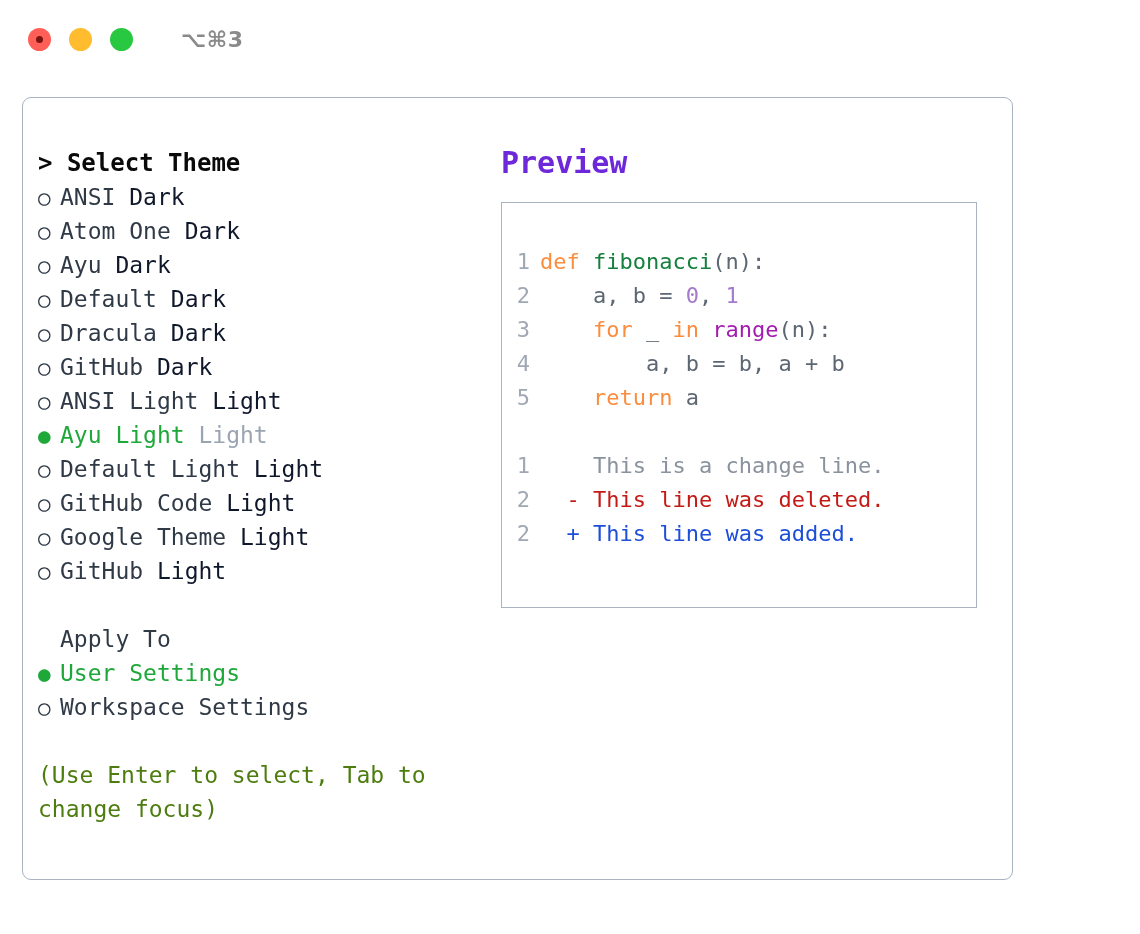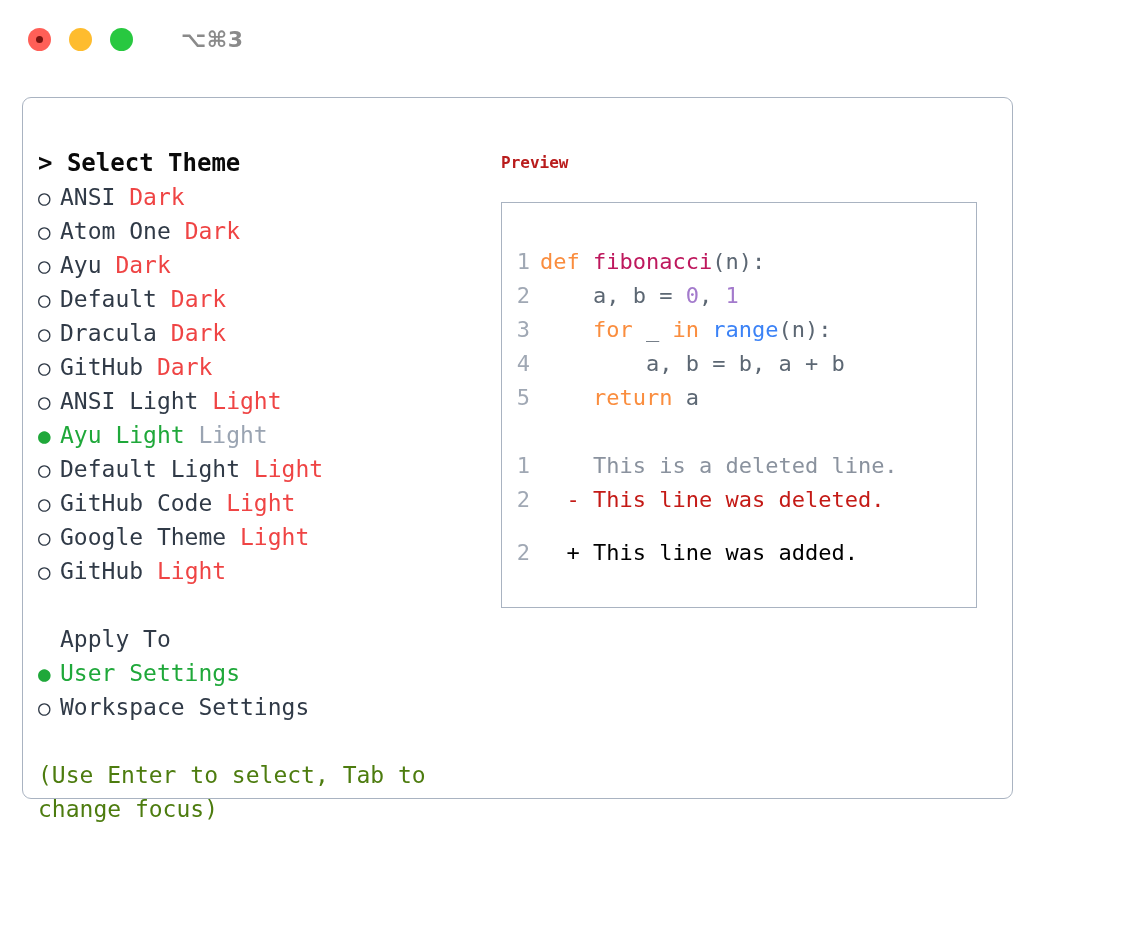--- a/index.html
+++ b/index.html
@@ -68,21 +68,21 @@
     letter-spacing: 0.5px;
     white-space: pre;
   }
 
   
   .card {
     position: absolute;
     left: 22px;
     top: 97px;
     width: 991px;
-    height: 702px;
+    height: 783px;
     box-sizing: border-box;
     border: 1.6px solid #a9b3c1;
     border-radius: 9px;
     background: #ffffff;
   }
 
   .card-inner {
     position: relative;
     width: 100%;
     height: 100%;
@@ -117,21 +117,21 @@
   }
   .opt .marker {
     display: inline-block;
     width: 22px;
     flex: 0 0 22px;
     color: #303a47;
     font-size: 21px;
     line-height: 34px;
   }
   .opt .label   { color: #303a47; }
-  .opt .tag     { color: #ef4444; }
+  .opt .tag     { color: #0f172a; }
 
   .opt.selected .marker,
   .opt.selected .label { color: #1fa83a; }
   .opt.selected .tag   { color: #9aa4b2; }
 
   .opt.plain .marker { color: transparent; }
 
   .spacer-block { height: 34px; }
 
   .hint {
@@ -144,23 +144,23 @@
   }
 
   
   .right-col {
     position: absolute;
     left: 478px;
     top: 48px;
     width: 490px;
   }
   .preview-title {
-    font-size: 16px;
+    font-size: 30px;
     font-weight: bold;
-    color: #b91c1c;
+    color: #6d28d9;
     line-height: 34px;
     white-space: pre;
   }
 
   .preview-box {
     margin-top: 22px;
     width: 476px;
     height: 406px;
     box-sizing: border-box;
     border: 1.6px solid #a9b3c1;
@@ -180,30 +180,30 @@
     flex: 0 0 38px;
     text-align: right;
     color: #a0a8b4;
     padding-right: 10px;
     box-sizing: border-box;
   }
   .codetext { white-space: pre; }
 
   
   .t-kw    { color: #fa8d3e; text-align: right; }
-  .t-fn    { color: #be185d; margin-top: 25px; }
+  .t-fn    { color: #15803d; margin-top: 25px; }
   .t-num   { color: #a37acc; }
-  .t-call  { color: #3b82f6; }
+  .t-call  { color: #a21caf; }
   .t-plain { color: #5c6773; }
 
   .gap-line { height: 34px; }
 
   .d-ctx { color: #8a929e; }
   .d-del { color: #c41a16; }
-  .d-add { color: #000000; margin-top: 19px; }
+  .d-add { color: #1d4ed8; }
 </style>
 </head>
 <body>
 
 <div class="window">
 
   <div class="titlebar">
     <div class="lights">
       <span class="light red"></span>
       <span class="light yellow"></span>
@@ -255,21 +255,21 @@
         <div class="preview-box">
           <div id="code-block">
               <div class="code-line"><span class="lineno">1</span><span class="codetext"><span class="t-kw">def </span><span class="t-fn">fibonacci</span><span class="t-plain">(n):</span></span></div>
               <div class="code-line"><span class="lineno">2</span><span class="codetext"><span class="t-plain">    a, b = </span><span class="t-num">0</span><span class="t-plain">, </span><span class="t-num">1</span></span></div>
               <div class="code-line"><span class="lineno">3</span><span class="codetext"><span class="t-plain">    </span><span class="t-kw">for</span><span class="t-plain"> _ </span><span class="t-kw">in</span><span class="t-plain"> </span><span class="t-call">range</span><span class="t-plain">(n):</span></span></div>
               <div class="code-line"><span class="lineno">4</span><span class="codetext"><span class="t-plain">        a, b = b, a + b</span></span></div>
               <div class="code-line"><span class="lineno">5</span><span class="codetext"><span class="t-plain">    </span><span class="t-kw">return</span><span class="t-plain"> a</span></span></div>
             </div>
           <div class="gap-line"></div>
           <div id="diff-block">
-              <div class="code-line"><span class="lineno">1</span><span class="codetext d-ctx">    This is a deleted line.</span></div>
+              <div class="code-line"><span class="lineno">1</span><span class="codetext d-ctx">    This is a change line.</span></div>
               <div class="code-line"><span class="lineno">2</span><span class="codetext d-del">  - This line was deleted.</span></div>
               <div class="code-line"><span class="lineno">2</span><span class="codetext d-add">  + This line was added.</span></div>
             </div>
         </div>
       </div>
 
     </div>
   </div>
 </div>
 

